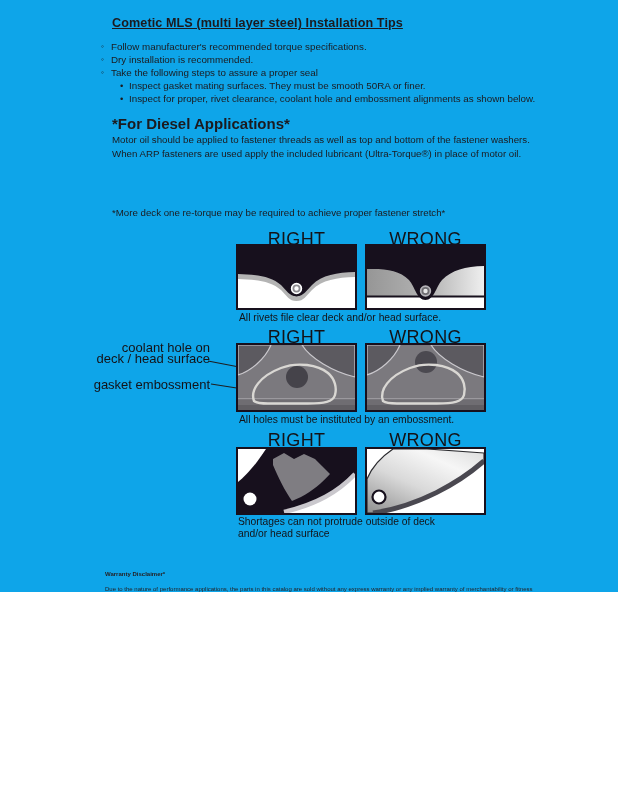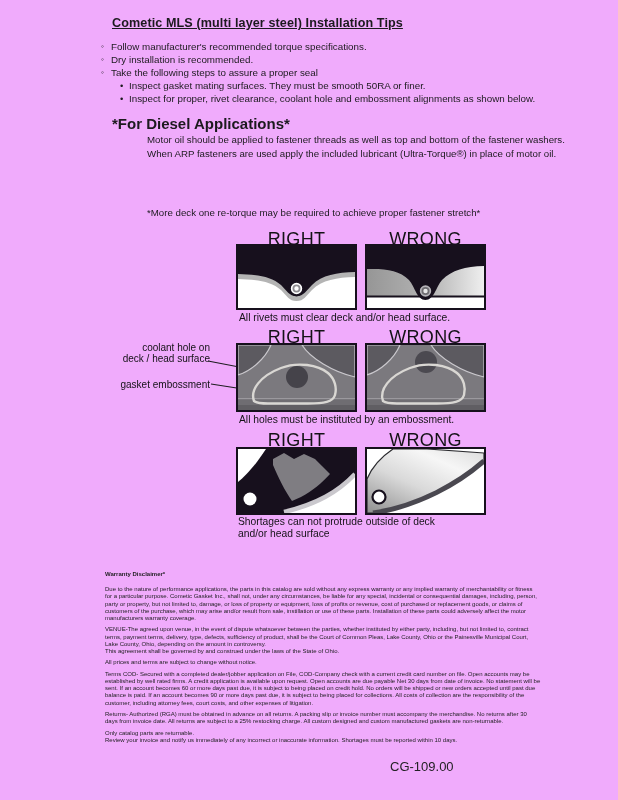--- a/index.html
+++ b/index.html
@@ -1,36 +1,36 @@
 <!DOCTYPE html>
 <html><head>
 <meta charset="utf-8">
 <style>
   html,body{margin:0;padding:0;background:#fff;}
-  .page{position:relative;width:618px;height:800px;background:#f0abfc;overflow:hidden;
+  .page{position:relative;width:618px;height:592px;background:#0ea5e9;overflow:hidden;
         font-family:"Liberation Sans",sans-serif;color:#1c1a1e;-webkit-font-smoothing:antialiased;}
   .abs{position:absolute;}
   
   .title{left:112px;top:16px;font-size:12.6px;font-weight:bold;text-decoration:underline;letter-spacing:.1px;}
   .tips{left:101px;top:40px;font-size:9.8px;line-height:13px;}
   .tip{display:flex;}
   .tip .m{width:10px;font-size:8.5px;flex:0 0 10px;}
   .subtips{margin-left:19px;}
   .subtip{display:flex;}
   .subtip .sm{width:9px;font-size:9.5px;flex:0 0 9px;}
   
   .diesel-h{left:112px;top:115px;font-size:15px;font-weight:bold;}
-  .bodyp{left:112px;width:442px;font-size:9.7px;line-height:14px;margin-left:35px;}
+  .bodyp{left:112px;width:442px;font-size:9.7px;line-height:14px;}
   .p1{top:133px;} .p2{top:164px;} .pnote{top:206px;}
   
   .flabel{width:121px;text-align:center;font-size:18px;letter-spacing:.3px;color:#141216;}
   .panel{width:121px;border:2px solid #17101d;background:#fff;box-sizing:border-box;}
   .panel svg{display:block;}
   .cap{font-size:10.3px;color:#141216;}
-  .fig2-labels{left:68px;top:342px;width:142px;text-align:right;font-size:10px;line-height:11px;color:#141216;}
+  .fig2-labels{left:68px;top:342px;width:142px;text-align:right;font-size:13px;line-height:11px;color:#141216;}
   .fig2-labels .gap{margin-top:15px;}
   
   .legal{left:105px;top:571px;width:436px;font-size:6px;line-height:7.2px;color:#242226;}
   .legal .lh{font-weight:bold;margin-bottom:8px;}
   .legal .lp{margin-bottom:4.2px;}
   .docnum{left:390px;top:759px;font-size:13px;color:#232125;}
 </style>
 </head>
 <body>
 
@@ -92,21 +92,21 @@
       <rect width="117" height="62" fill="#ffffff"></rect>
       <rect x="0" y="20" width="117" height="30" fill="url(#g1)"></rect>
       <rect x="0" y="51.5" width="117" height="10.5" fill="#ffffff"></rect>
       <rect x="0" y="49.5" width="117" height="2" fill="#17101d"></rect>
       <path d="M0,0 H117 V20 C98,20.5 85,24 75,34 C69,41 67,54 58.5,54 C50,54 48,41 42,34 C32,24 19,22.5 0,23 Z" fill="#17101d"></path>
       <circle cx="58.5" cy="45" r="6.8" fill="#b6b4b9" stroke="#17101d" stroke-width="2.2"></circle>
       <circle cx="58.5" cy="45" r="3.1" fill="#e8e8e8" stroke="#6f6d72" stroke-width="1.8"></circle>
     </svg>
   </div>
 
-  <div class="abs cap" style="left:239px;top:312px;">All rivets must clear deck and/or head surface.</div>
+  <div class="abs cap" style="left:239px;top:312px;">All rivets file clear deck and/or head surface.</div>
 
   <div class="abs flabel" style="left:236px;top:327px;">RIGHT</div>
   <div class="abs flabel" style="left:365px;top:327px;">WRONG</div>
 
   <div class="abs fig2-labels">
     <div>coolant hole on</div>
     <div>deck / head surface</div>
     <div class="gap">gasket embossment</div>
   </div>
 

